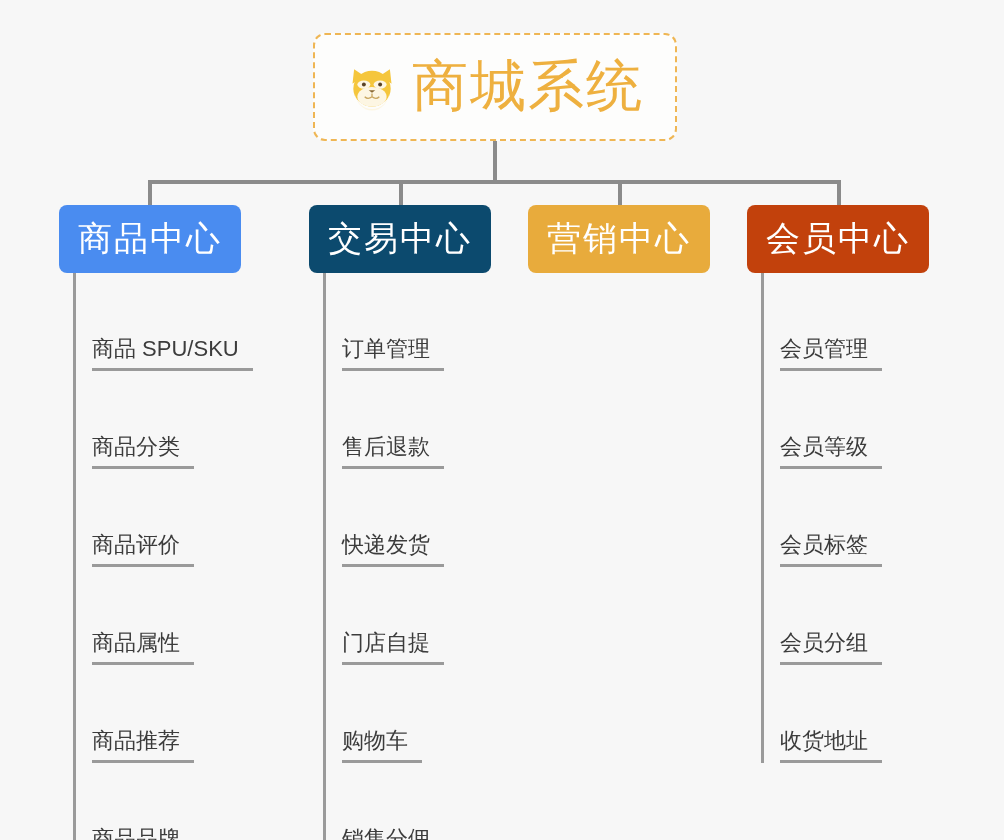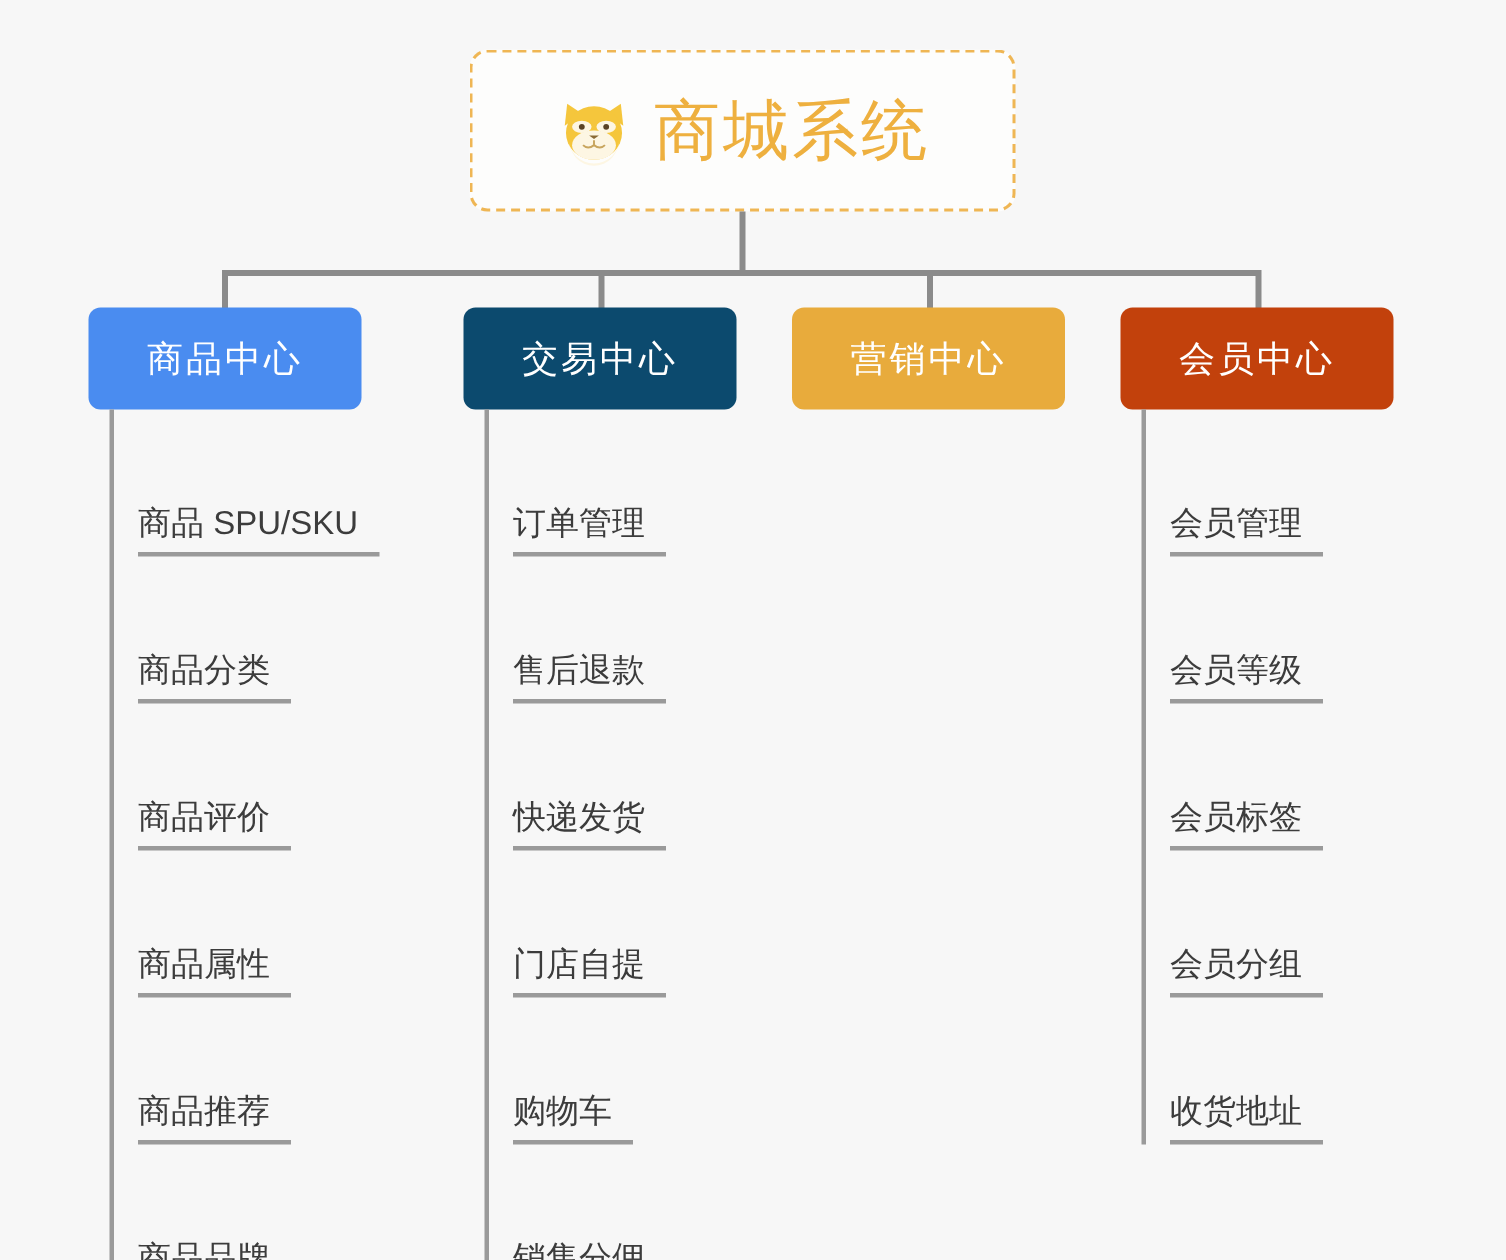--- a/index.html
+++ b/index.html
@@ -41,21 +41,21 @@
   .root-icon {
     font-size: 44px;
     line-height: 1;
     display: block;
     width: 52px;
     height: 52px;
   }
   .root-icon svg { display: block; }
   .root-title {
     color: #eeb03f;
-    font-size: 44px;
+    font-size: 56px;
     letter-spacing: 2px;
     font-weight: 400;
     white-space: nowrap;
   }
 
   
   .conn {
     position: absolute;
     background: #8b8b8b;
   }
@@ -77,21 +77,21 @@
     width: 182px;
     height: 68px;
     border-radius: 8px;
     display: flex;
     align-items: center;
     justify-content: center;
     box-sizing: border-box;
   }
   .cat-label {
     color: #ffffff;
-    font-size: 24px;
+    font-size: 34px;
     letter-spacing: 2px;
     white-space: nowrap;
   }
 
   
   .leaf-list {
     position: relative;
     margin-left: 14px;
     padding-left: 0;
     margin-top: 0;

